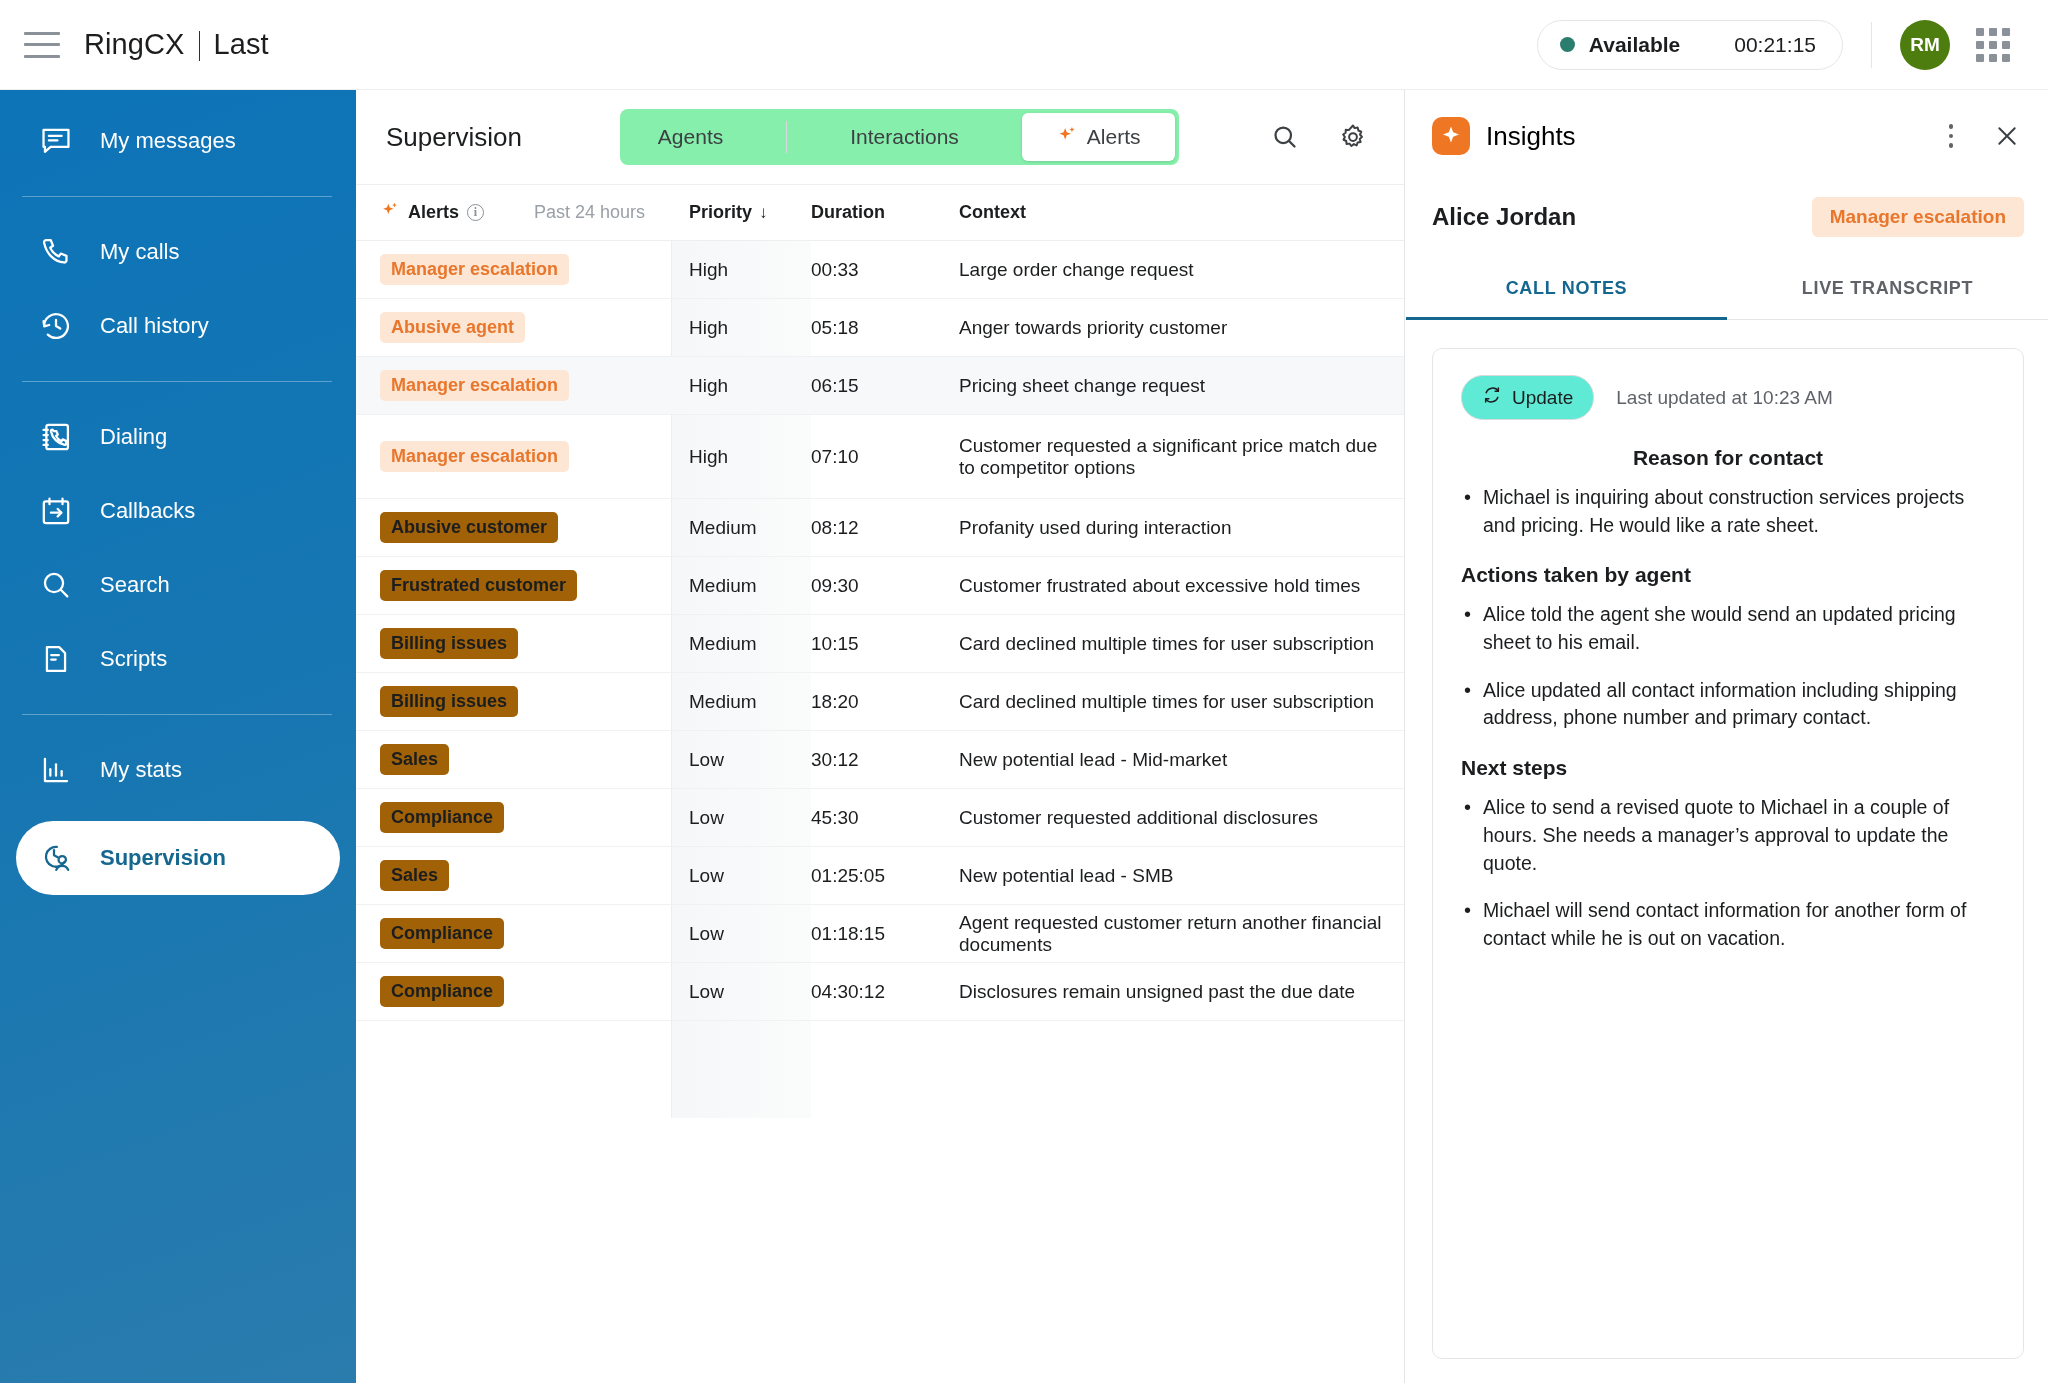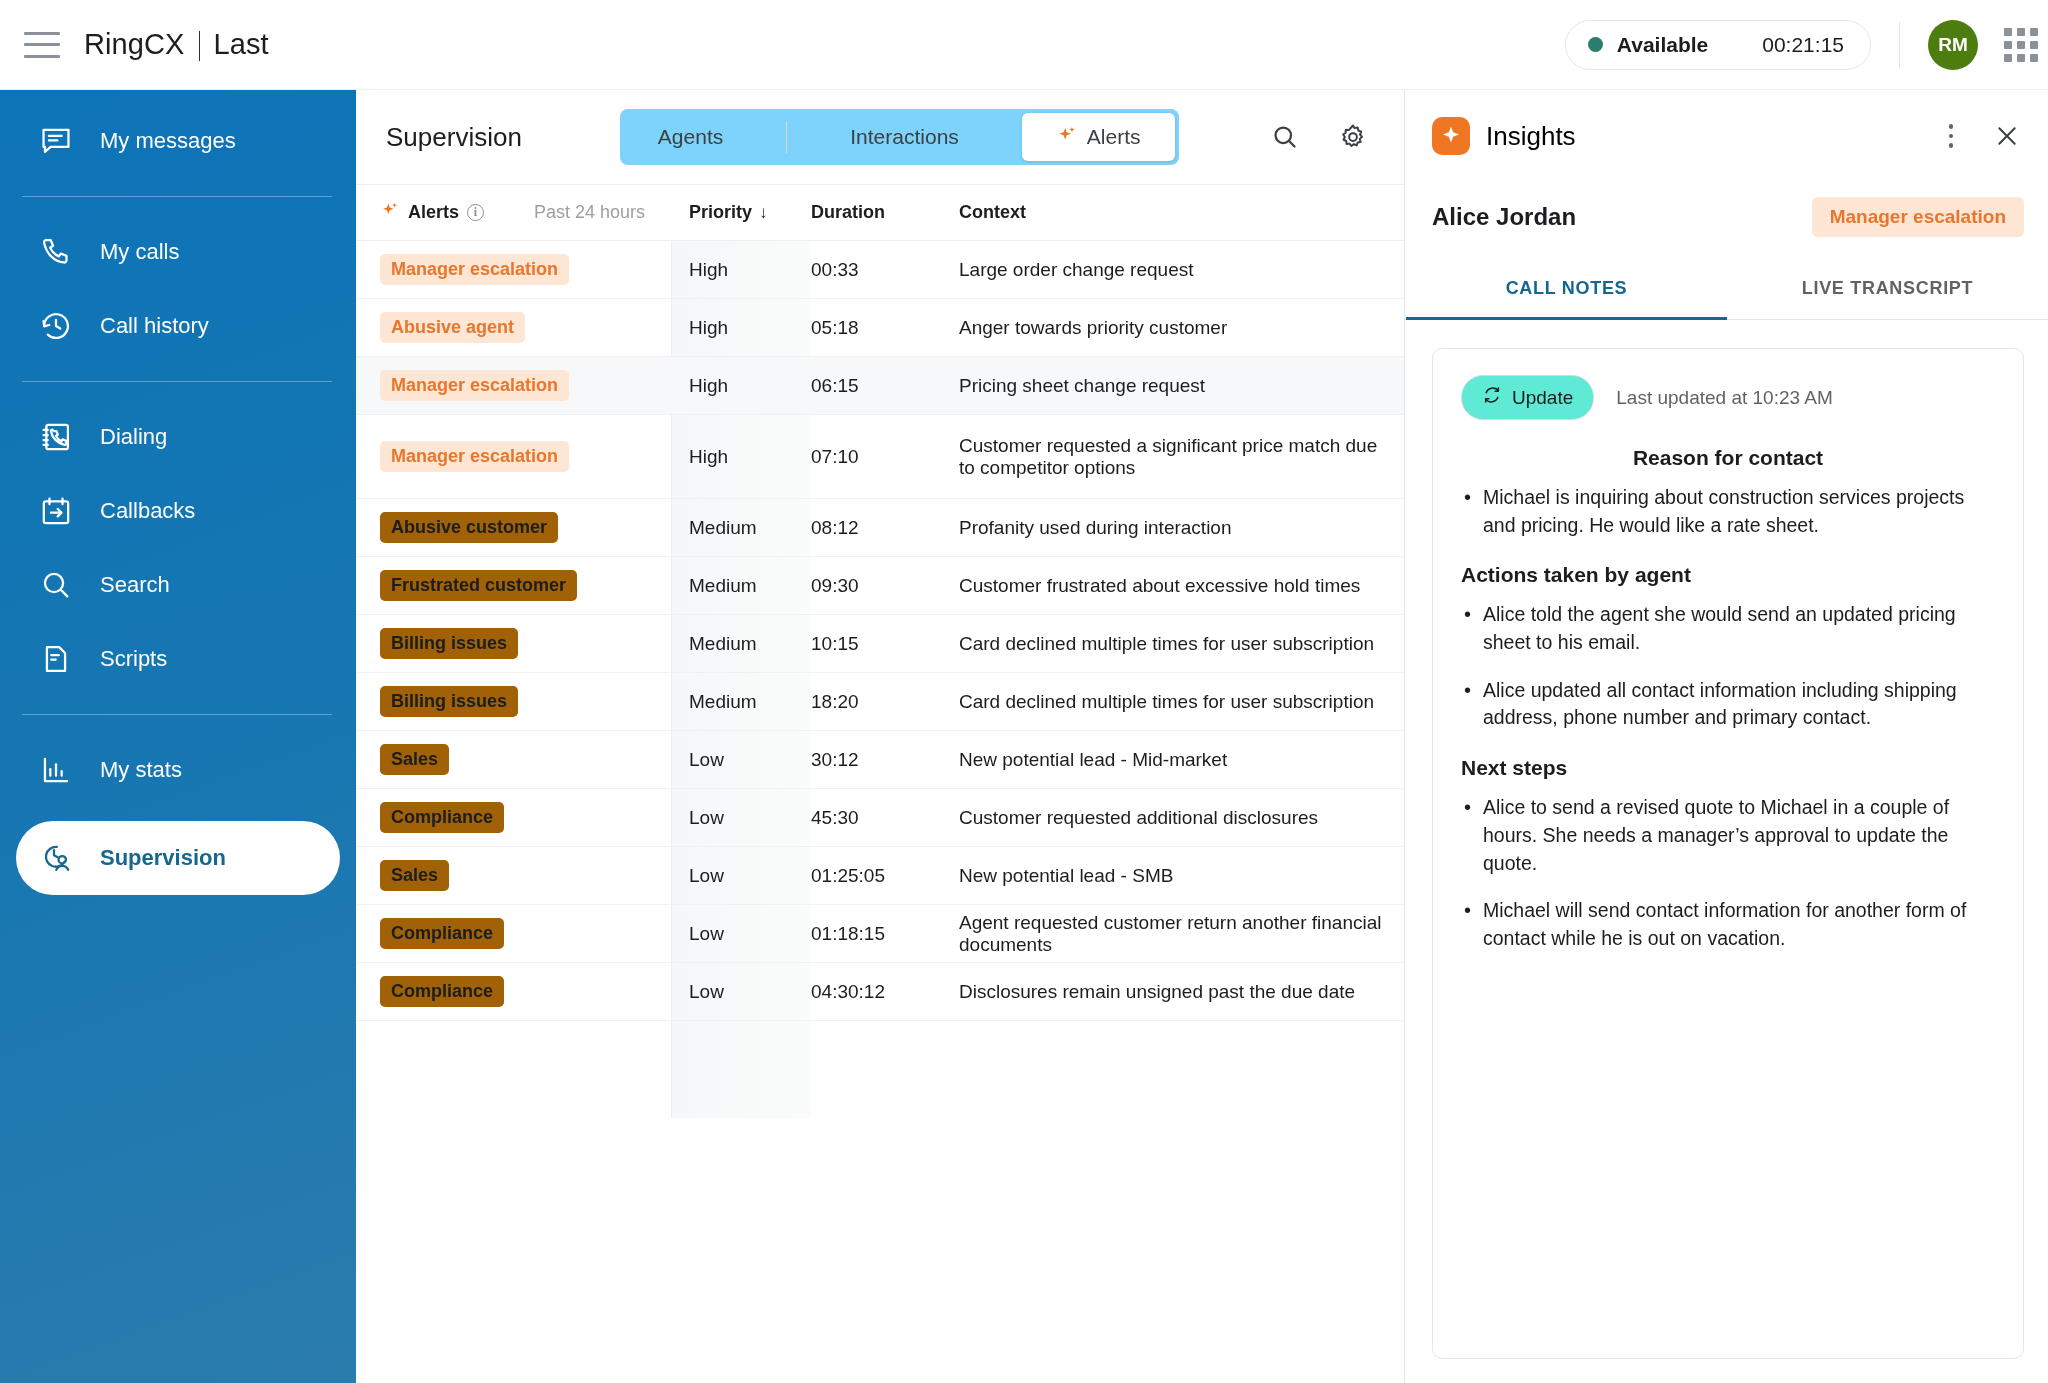--- a/index.html
+++ b/index.html
@@ -29,21 +29,21 @@
   .brand {
     font-size: 29px; color: #1b1d1f; letter-spacing: .1px;
     display: flex; align-items: center; gap: 0;
     white-space: nowrap;
   }
   .brand .sep {
     display: inline-block; width: 1px; height: 30px; background: #2d3034;
     margin: 0 14px; position: relative; top: 1px;
   }
   .topbar-right {
-    margin-left: auto; display: flex; align-items: center; gap: 0; padding-right: 10px;
+    margin-left: auto; display: flex; align-items: center; gap: 0; padding-right: 38px;
   }
   .status-pill {
     display: flex; align-items: center;
     height: 50px; border: 1px solid #e3e6e9; border-radius: 26px;
     padding: 0 26px 0 22px; min-width: 300px; gap: 14px;
     background: #fff; cursor: pointer;
   }
   .status-dot { width: 15px; height: 15px; border-radius: 50%; background: #2b7d6d; flex: none; }
   .status-label { font-size: 21px; color: #1b1d1f; font-weight: 600; }
   .status-timer { font-size: 21px; color: #1b1d1f; margin-left: auto; padding-left: 40px; }
@@ -84,21 +84,21 @@
     position: absolute; top: 90px; left: 356px; width: 1049px; height: 1293px;
     background: #ffffff; border-right: 1px solid #e3e6e9;
     overflow: hidden;
   }
   .main-head {
     height: 95px; display: flex; align-items: center; padding: 0 28px 0 30px;
     border-bottom: 1px solid #eceef0;
   }
   .page-title { font-size: 26px; color: #1b1d1f; white-space: nowrap; }
   .tabs {
-    display: flex; align-items: center; background: #7dd3fc; border-radius: 8px;
+    display: flex; align-items: center; background: #86efac; border-radius: 8px;
     height: 56px; padding: 4px; margin-left: 98px; gap: 29px;
   }
   .tab {
     display: flex; align-items: center; gap: 9px; height: 48px;
     padding: 0 34px; font-size: 21px; color: #3c4043; cursor: pointer;
     border-radius: 6px; white-space: nowrap;
   }
   .tab.active { background: #ffffff; box-shadow: 0 1px 3px rgba(0,0,0,.14); }
   .tab-sep { width: 1px; height: 32px; background: #d7dadd; }
   .head-actions { margin-left: auto; display: flex; align-items: center; gap: 34px; padding-right: 6px; }

